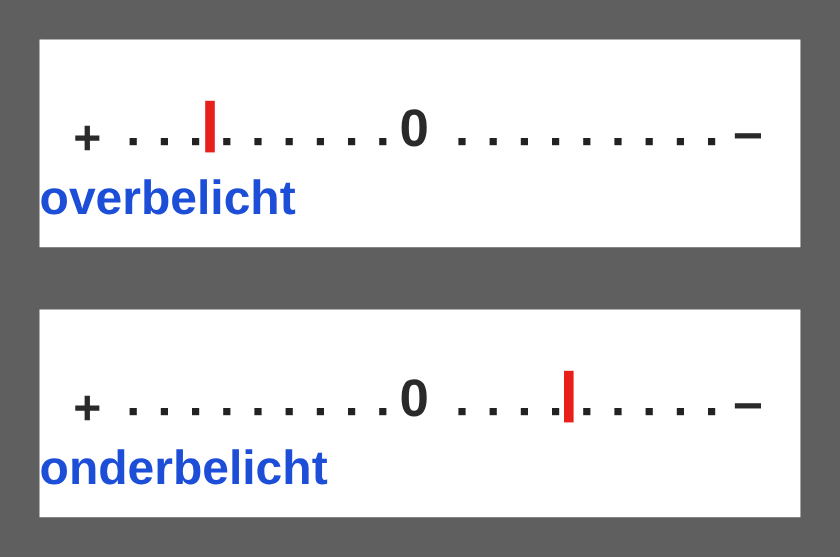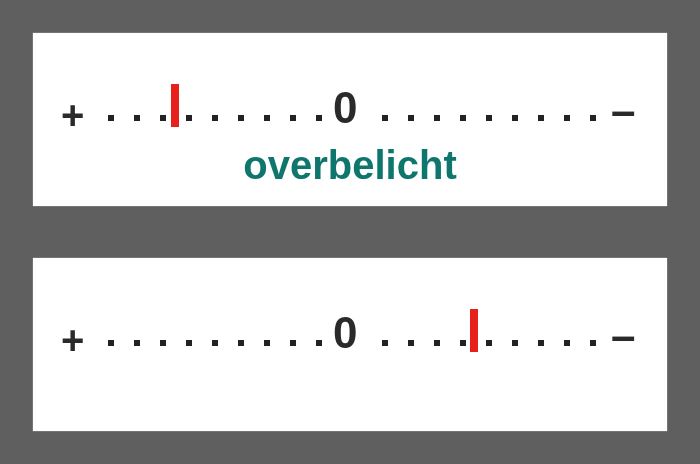--- a/index.html
+++ b/index.html
@@ -38,23 +38,23 @@
     }
     .marker {
       position: absolute;
       width: 8px; height: 43px;
       background: #e8201c;
       top: -11px;
     }
     .caption {
       position: absolute;
       left: 0; right: 0; top: 107px;
-      text-align: center;
+      text-align: left;
       font-size: 40px; font-weight: bold;
-      color: #0f766e;
+      color: #1d4ed8;
       line-height: 50px;
     }
   </style>
 </head>
 <body>
 
 <div class="panel top">
   <div class="scale">
     <span class="sym plus">+</span>
     <span class="dot" style="left:75px"></span>
@@ -100,13 +100,14 @@
     <span class="dot" style="left:401px"></span>
     <span class="dot" style="left:427px"></span>
     <span class="marker" style="left:437px"></span>
     <span class="dot" style="left:453px"></span>
     <span class="dot" style="left:479px"></span>
     <span class="dot" style="left:505px"></span>
     <span class="dot" style="left:531px"></span>
     <span class="dot" style="left:557px"></span>
     <span class="sym minus">–</span>
   </div>
+  <div class="caption">onderbelicht</div>
 </div>
 
 </body></html>

